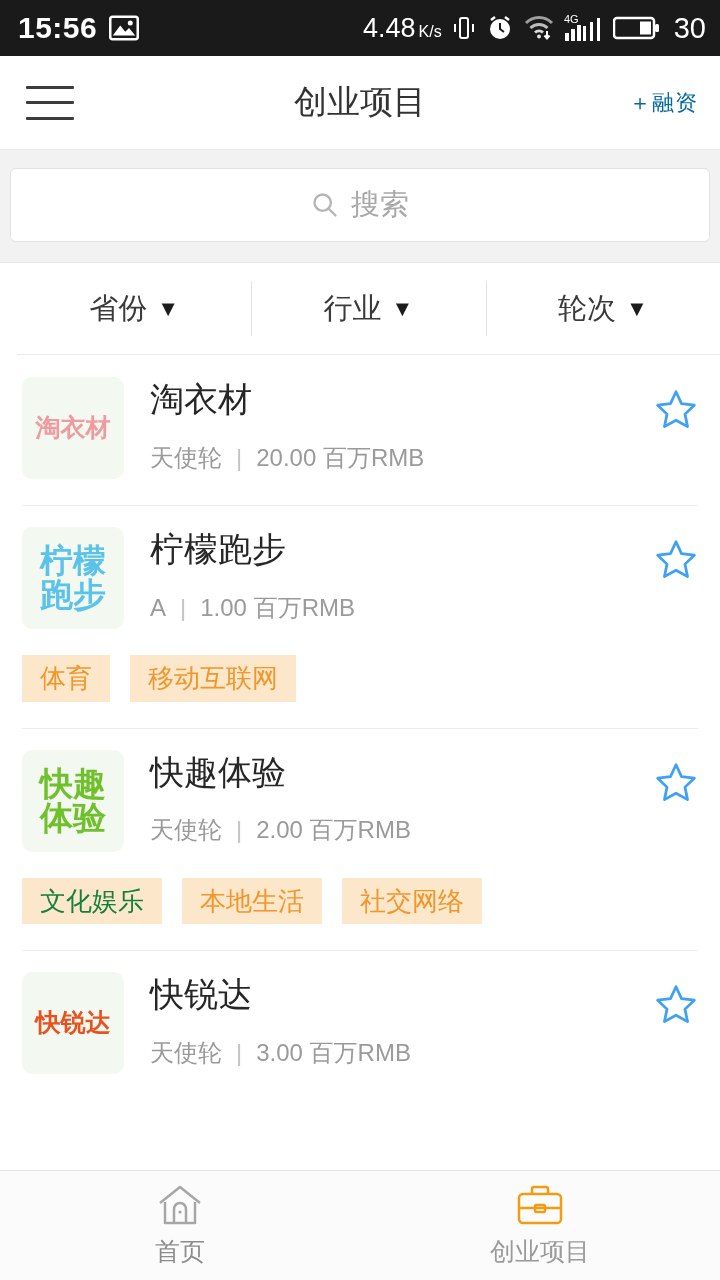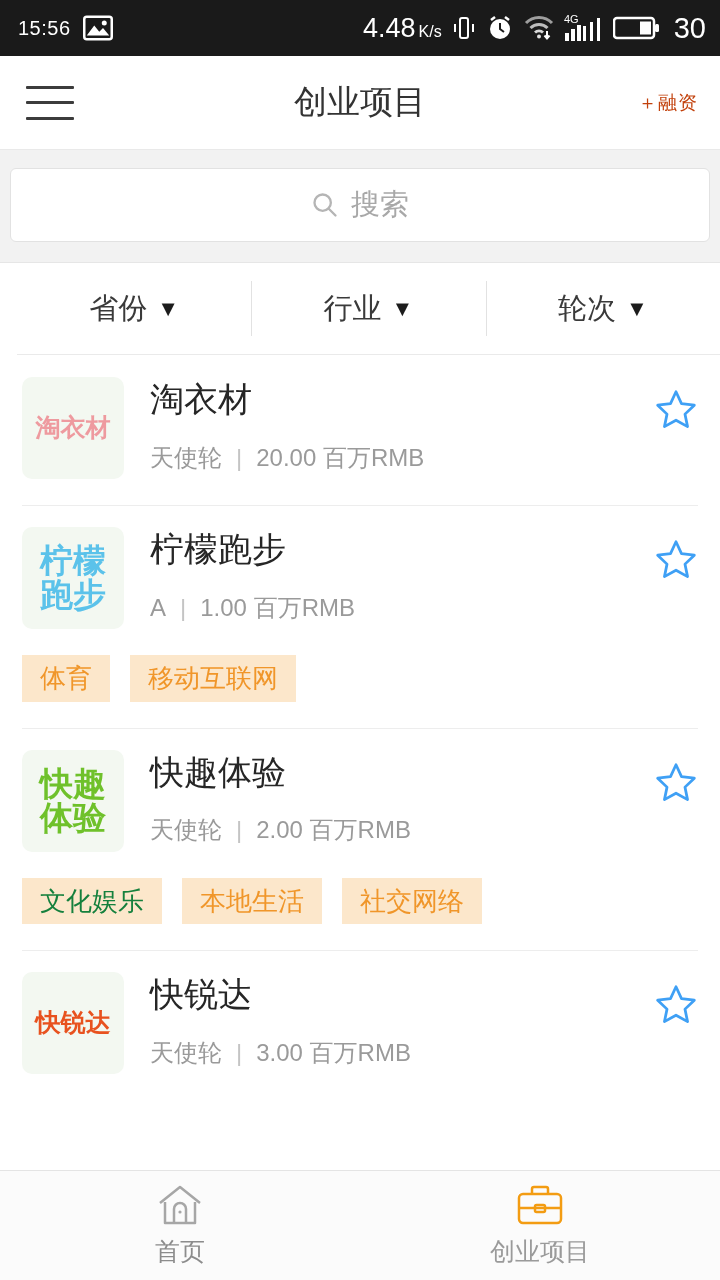--- a/index.html
+++ b/index.html
@@ -11,42 +11,42 @@
     position:relative;
   }
 
   
   .statusbar{
     height:56px; background:#1a1a1a; color:#ffffff;
     display:flex; align-items:center; justify-content:space-between;
     padding:0 14px 0 18px;
   }
   .sb-left{ display:flex; align-items:center; gap:12px; }
-  .sb-time{ font-size:20px; letter-spacing:.5px; }
+  .sb-time{ font-size:30px; letter-spacing:.5px;font-weight:bold; }
   .sb-right{ display:flex; align-items:center; gap:9px; }
   .sb-speed{ font-size:27px; display:flex; align-items:baseline; }
   .sb-speed .unit{ font-size:16px; margin-left:3px; }
   .sb-batt-num{ font-size:29px; margin-left:4px; }
   .ic{ display:inline-block; line-height:0; }
 
   
   .header{
     height:94px; background:#ffffff;
     display:flex; align-items:center; justify-content:space-between;
     padding:0 22px 0 26px;
     border-bottom:1px solid #e9e9e9;
     position:relative;
   }
   .hamburger{ width:48px; height:34px; display:flex; flex-direction:column; justify-content:space-between; cursor:pointer; }
   .hamburger span{ display:block; height:3px; background:#3c3c3c; border-radius:1px; }
   .header-title{
     position:absolute; left:0; right:0; text-align:center;
     font-size:33px; color:#333333; pointer-events:none;
   }
-  .header-action{ font-size:19px; color:#c2410c; z-index:2; letter-spacing:1px; }
+  .header-action{ font-size:22px; color:#0369a1; z-index:2; letter-spacing:1px; }
 
   
   .search-wrap{
     background:#f2f2f2; padding:18px 10px 20px;
     border-bottom:1px solid #e6e6e6;
   }
   .search-box{
     height:74px; background:#ffffff; border:1px solid #e2e2e2; border-radius:6px;
     display:flex; align-items:center; justify-content:center; gap:12px;
   }

